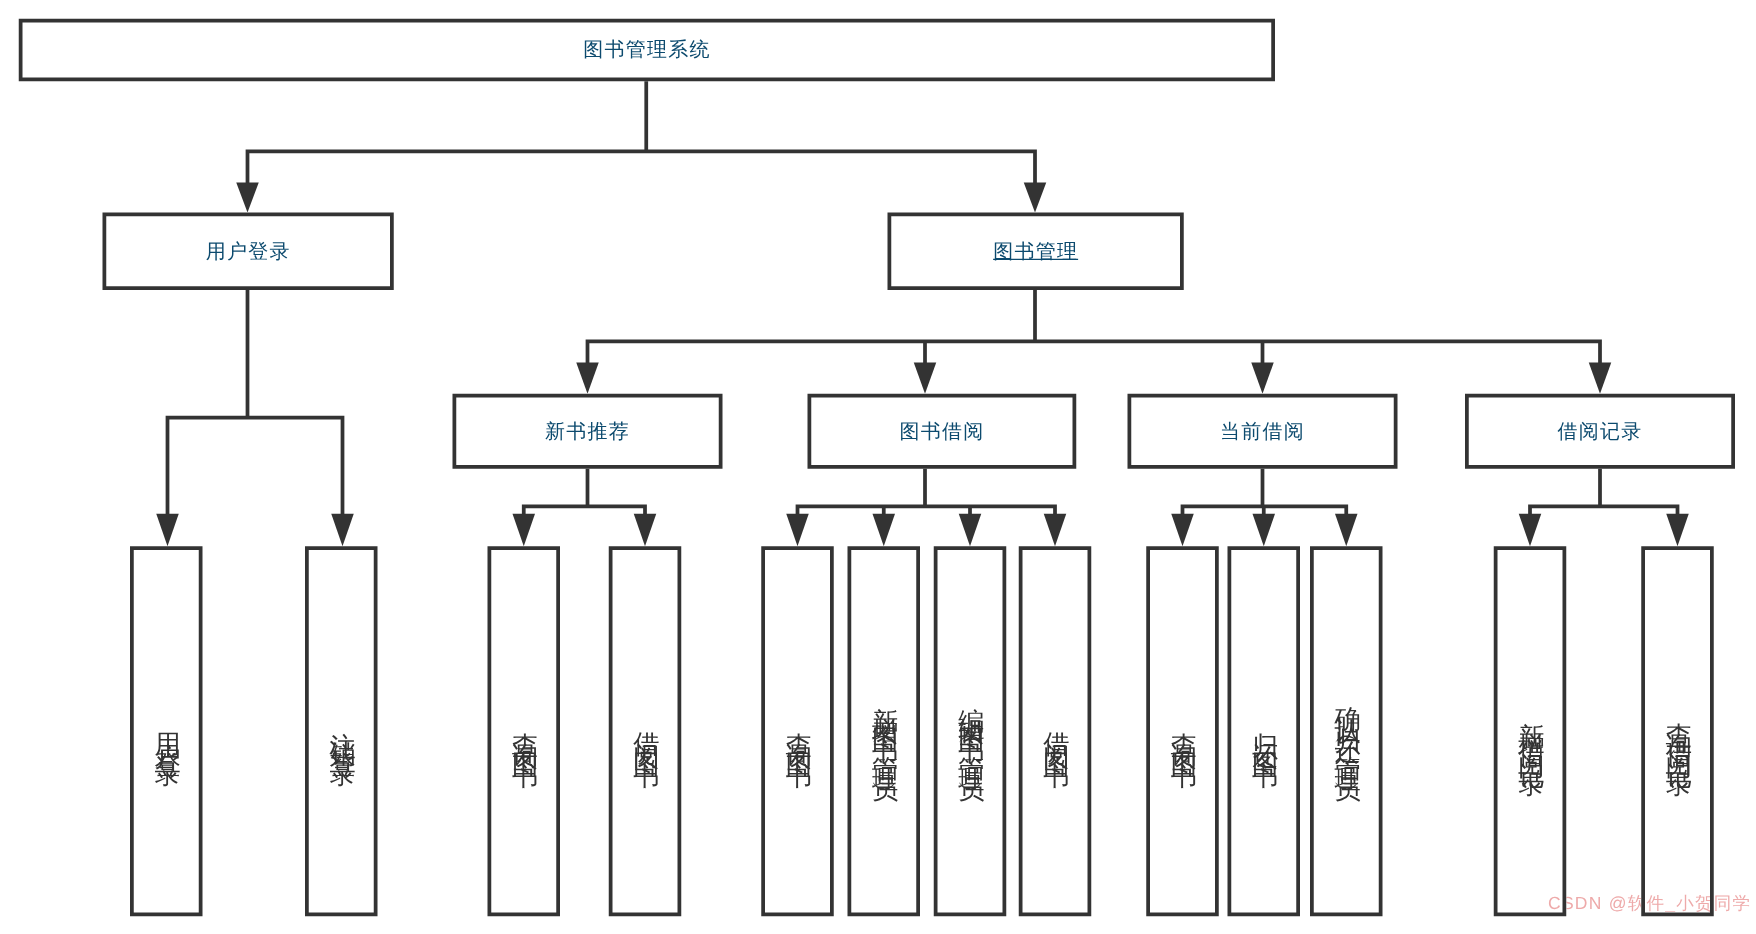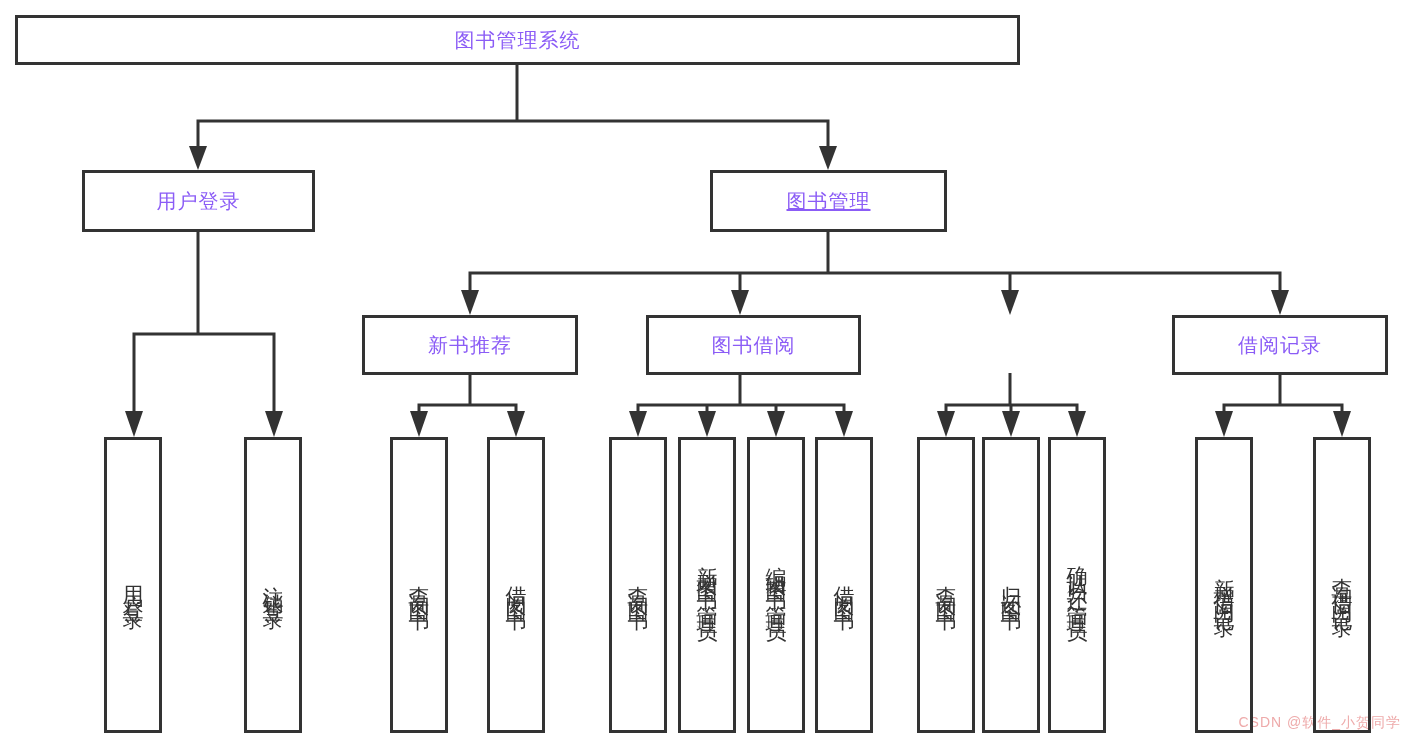--- a/index.html
+++ b/index.html
@@ -30,22 +30,22 @@
     stroke: none;
   }
   .node {
     position: absolute;
     box-sizing: border-box;
     border: 3px solid #333333;
     background: #ffffff;
     display: flex;
     align-items: center;
     justify-content: center;
-    font-size: 20px;
-    color: #8b5cf6;
+    font-size: 16px;
+    color: #0c4a6e;
     letter-spacing: 1px;
   }
   .leaf {
     position: absolute;
     box-sizing: border-box;
     border: 3px solid #333333;
     background: #ffffff;
     top: 437px;
     width: 58px;
     height: 296px;
@@ -133,20 +133,21 @@
     </g>
   </svg>
 
   <div class="node" style="left:15px; top:15px; width:1005px; height:50px;">图书管理系统</div>
 
   <div class="node" style="left:82px; top:170px; width:233px; height:62px;">用户登录</div>
   <div class="node" style="left:710px; top:170px; width:237px; height:62px;text-decoration:underline;">图书管理</div>
 
   <div class="node" style="left:362px; top:315px; width:216px; height:60px;">新书推荐</div>
   <div class="node" style="left:633px; top:315px; width:215px; height:60px;margin-left:13px;">图书借阅</div>
+  <div class="node" style="left:902px; top:315px; width:216px; height:60px;">当前借阅</div>
   <div class="node" style="left:1172px; top:315px; width:216px; height:60px;">借阅记录</div>
 
   <div class="leaf" style="left:104px;">
     <span class="vtext">用户登录</span>
   </div>
   <div class="leaf" style="left:244px;">
     <span class="vtext">注销登录</span>
   </div>
 
   <div class="leaf" style="left:390px;">

